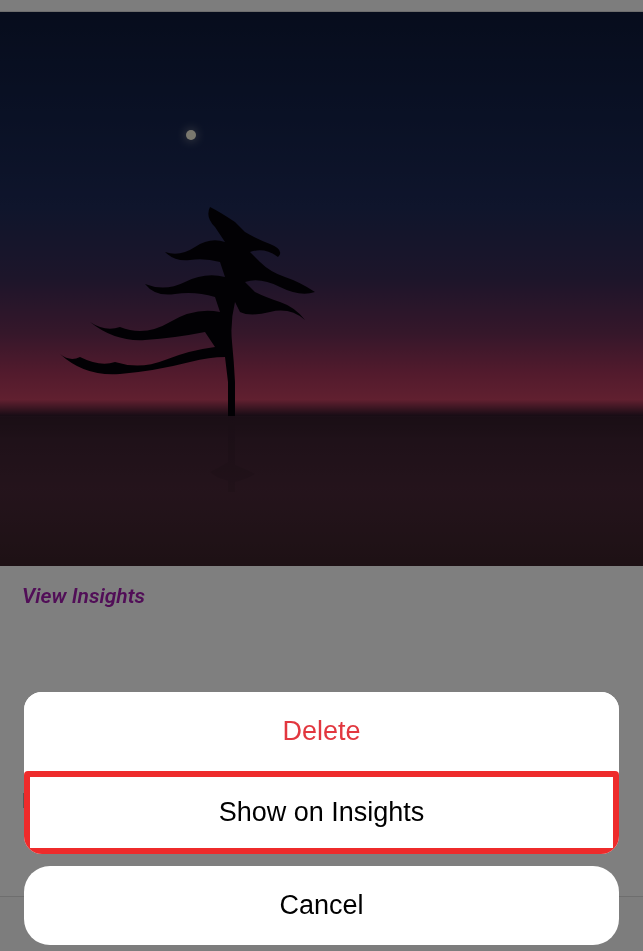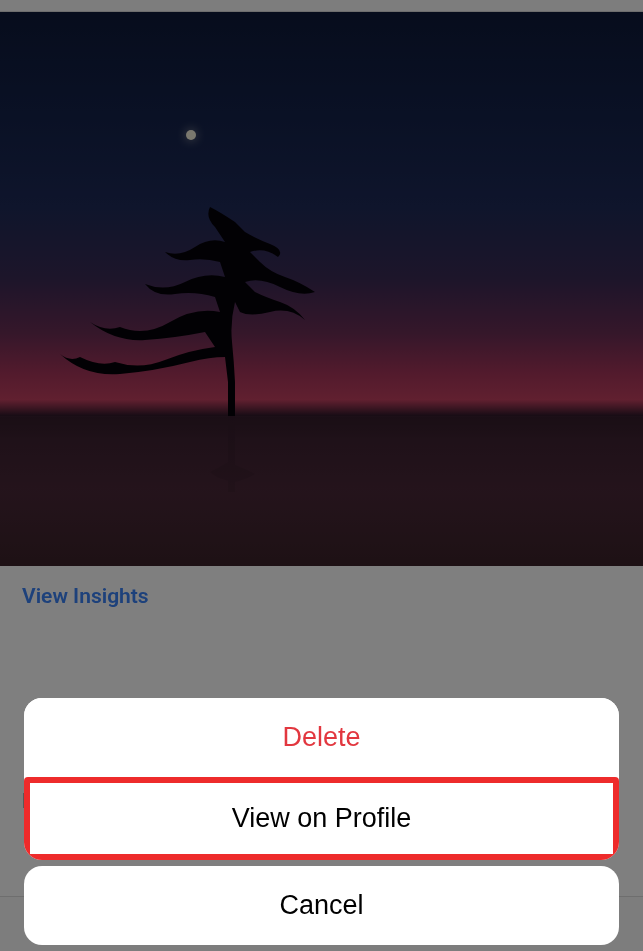--- a/index.html
+++ b/index.html
@@ -93,23 +93,24 @@
     
     .insights-row {
       display: flex;
       justify-content: space-between;
       align-items: center;
       padding: 18px 22px;
       background: #fff;
     }
     
     .view-insights {
-      color: #3b82f6;
+      color: #a21caf;
       font-size: 21px;
       font-weight: 600;
+      font-style: italic;
     }
     
     .promote-btn {
       background: #3797f0;
       color: #fff;
       font-size: 21px;
       font-weight: 600;
       padding: 12px 22px;
       border-radius: 5px;
       border: none;
@@ -138,21 +139,21 @@
       bottom: 6px;
       left: 24px;
       right: 24px;
       z-index: 20;
     }
     
     .sheet-group {
       background: #fff;
       border-radius: 18px;
       overflow: hidden;
-      margin-bottom: 6px;
+      margin-bottom: 12px;
     }
     
     .sheet-item {
       text-align: center;
       padding: 24px 10px;
       font-size: 27px;
       font-weight: 400;
       color: #000;
       background: #fff;
       border: none;
@@ -168,21 +169,21 @@
       border: 6px solid #ee2b2b;
       border-radius: 4px;
     }
     
     .highlight-wrap .sheet-item {
       padding: 20px 10px;
     }
     
     .cancel-group {
       background: #b91c1c;
-      border-radius: 18px;
+      border-radius: 26px;
       overflow: hidden;
     }
     
     .tab-bar {
       position: absolute;
       bottom: 0;
       left: 0;
       right: 0;
       height: 55px;
       background: #fafafa;
@@ -255,19 +256,19 @@
     </div>
   </div>
 </div>
 
 <div class="overlay"></div>
 
 <div class="action-sheet">
   <div class="sheet-group">
     <button class="sheet-item delete">Delete</button>
     <div class="highlight-wrap">
-      <button class="sheet-item">View on Profile</button>
+      <button class="sheet-item">Show on Insights</button>
     </div>
   </div>
   <div class="cancel-group">
     <button class="sheet-item">Cancel</button>
   </div>
 </div>
 
 </body></html>

